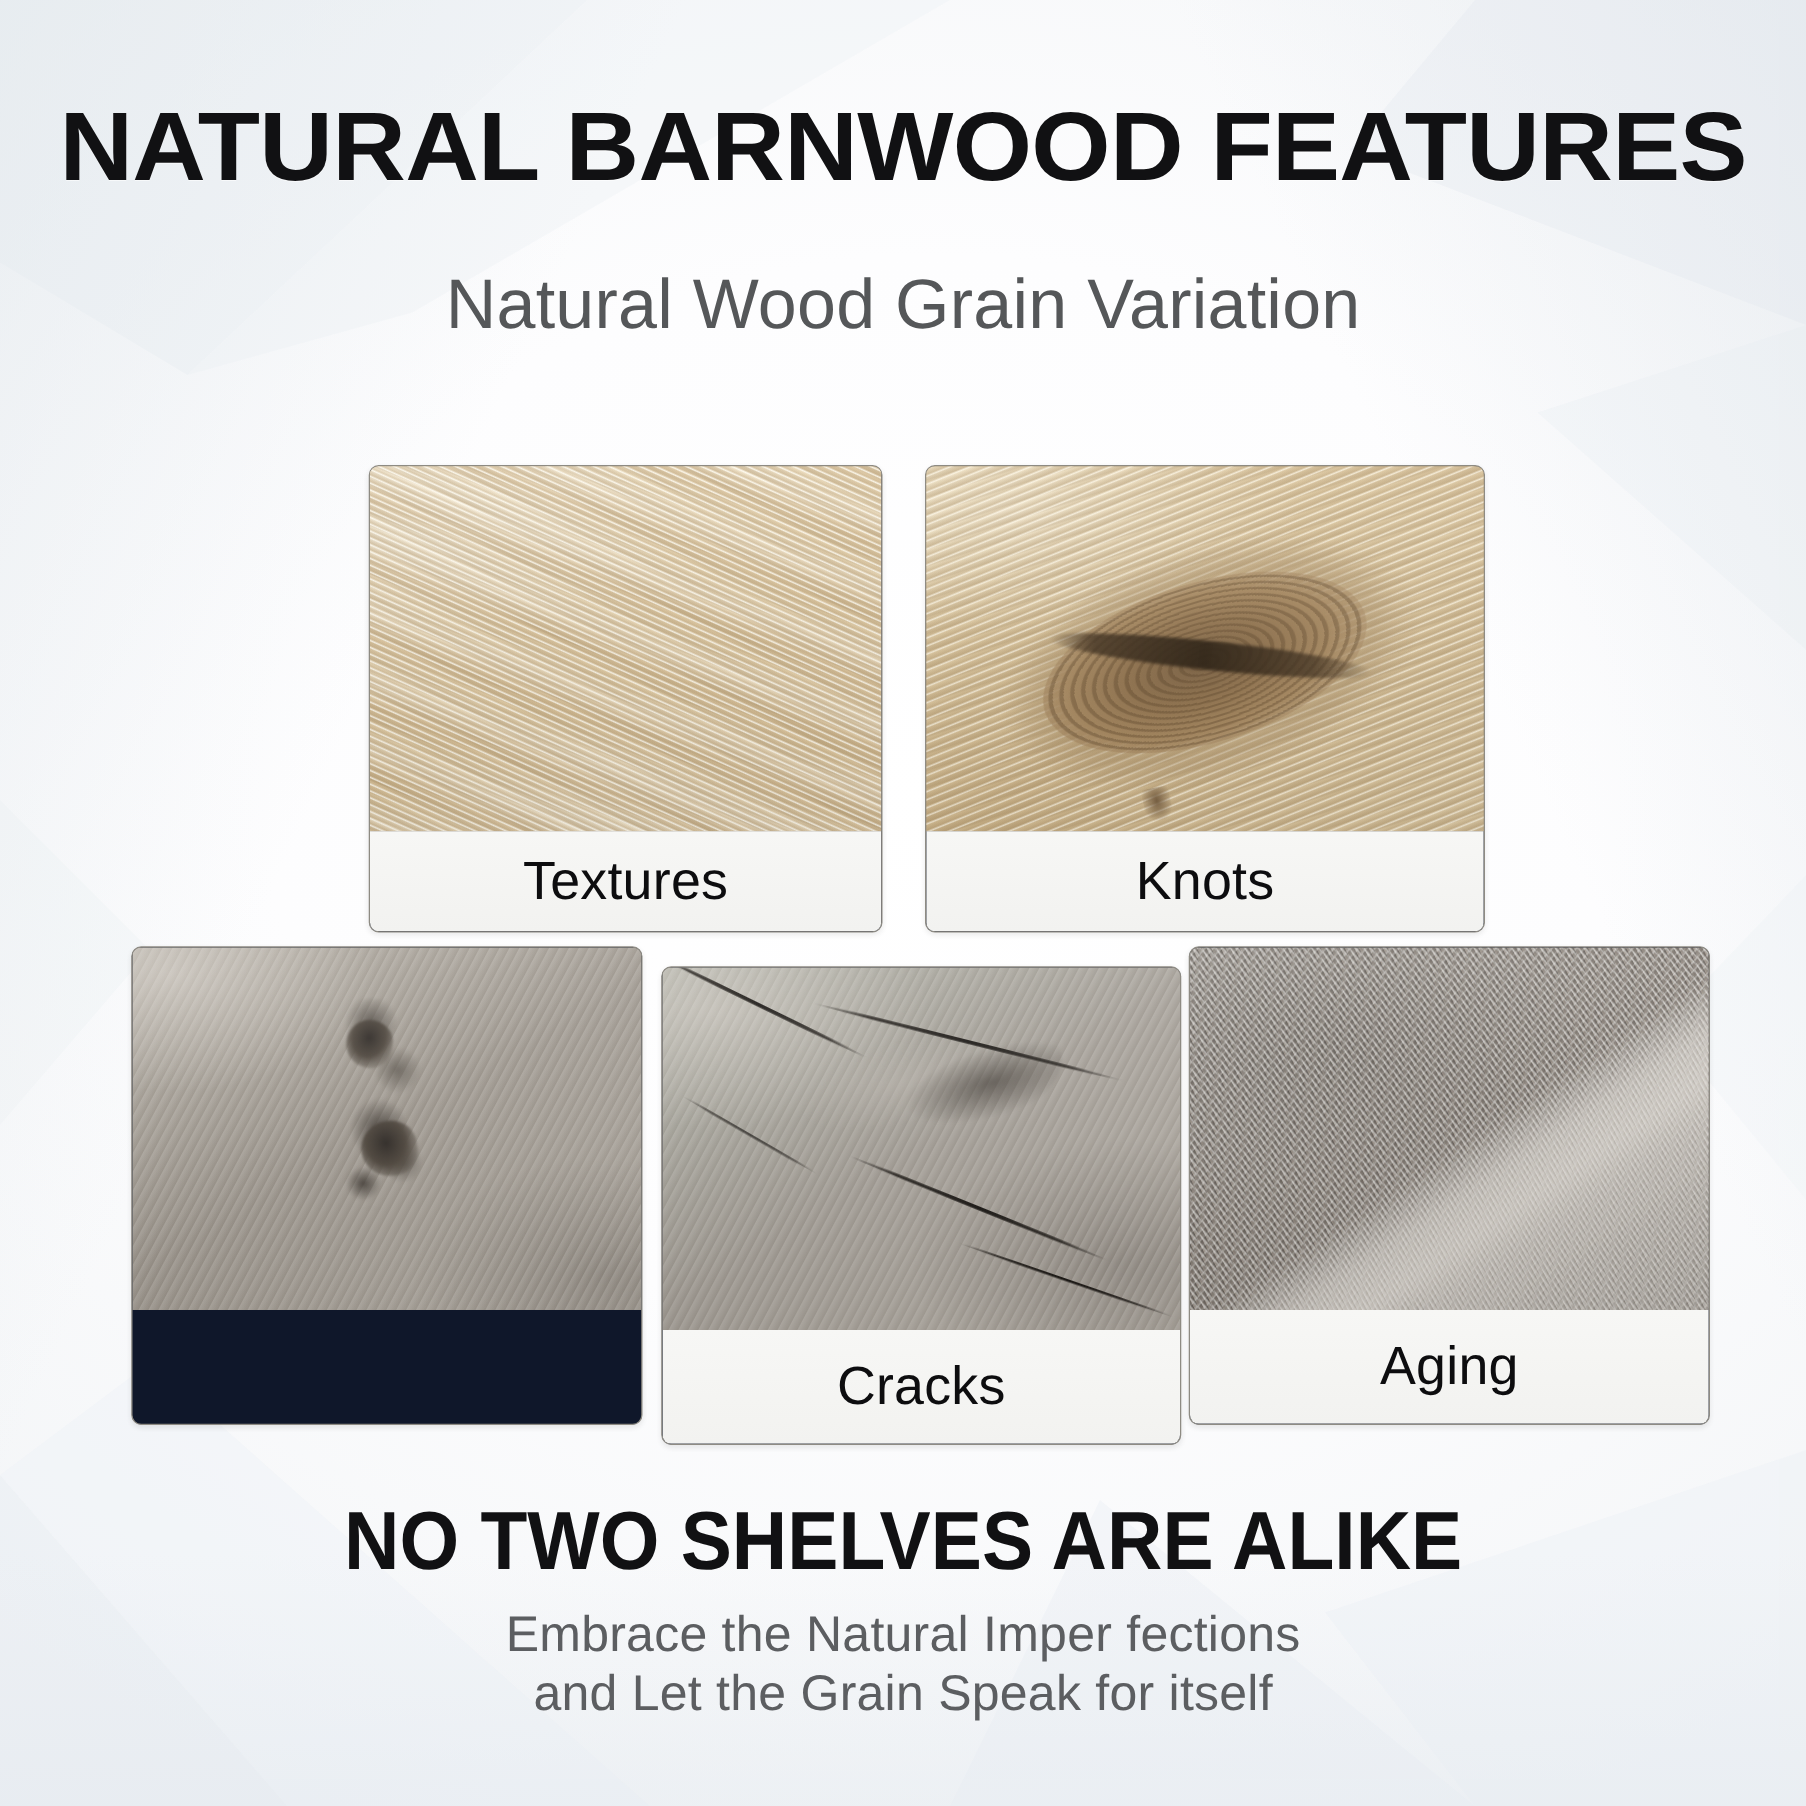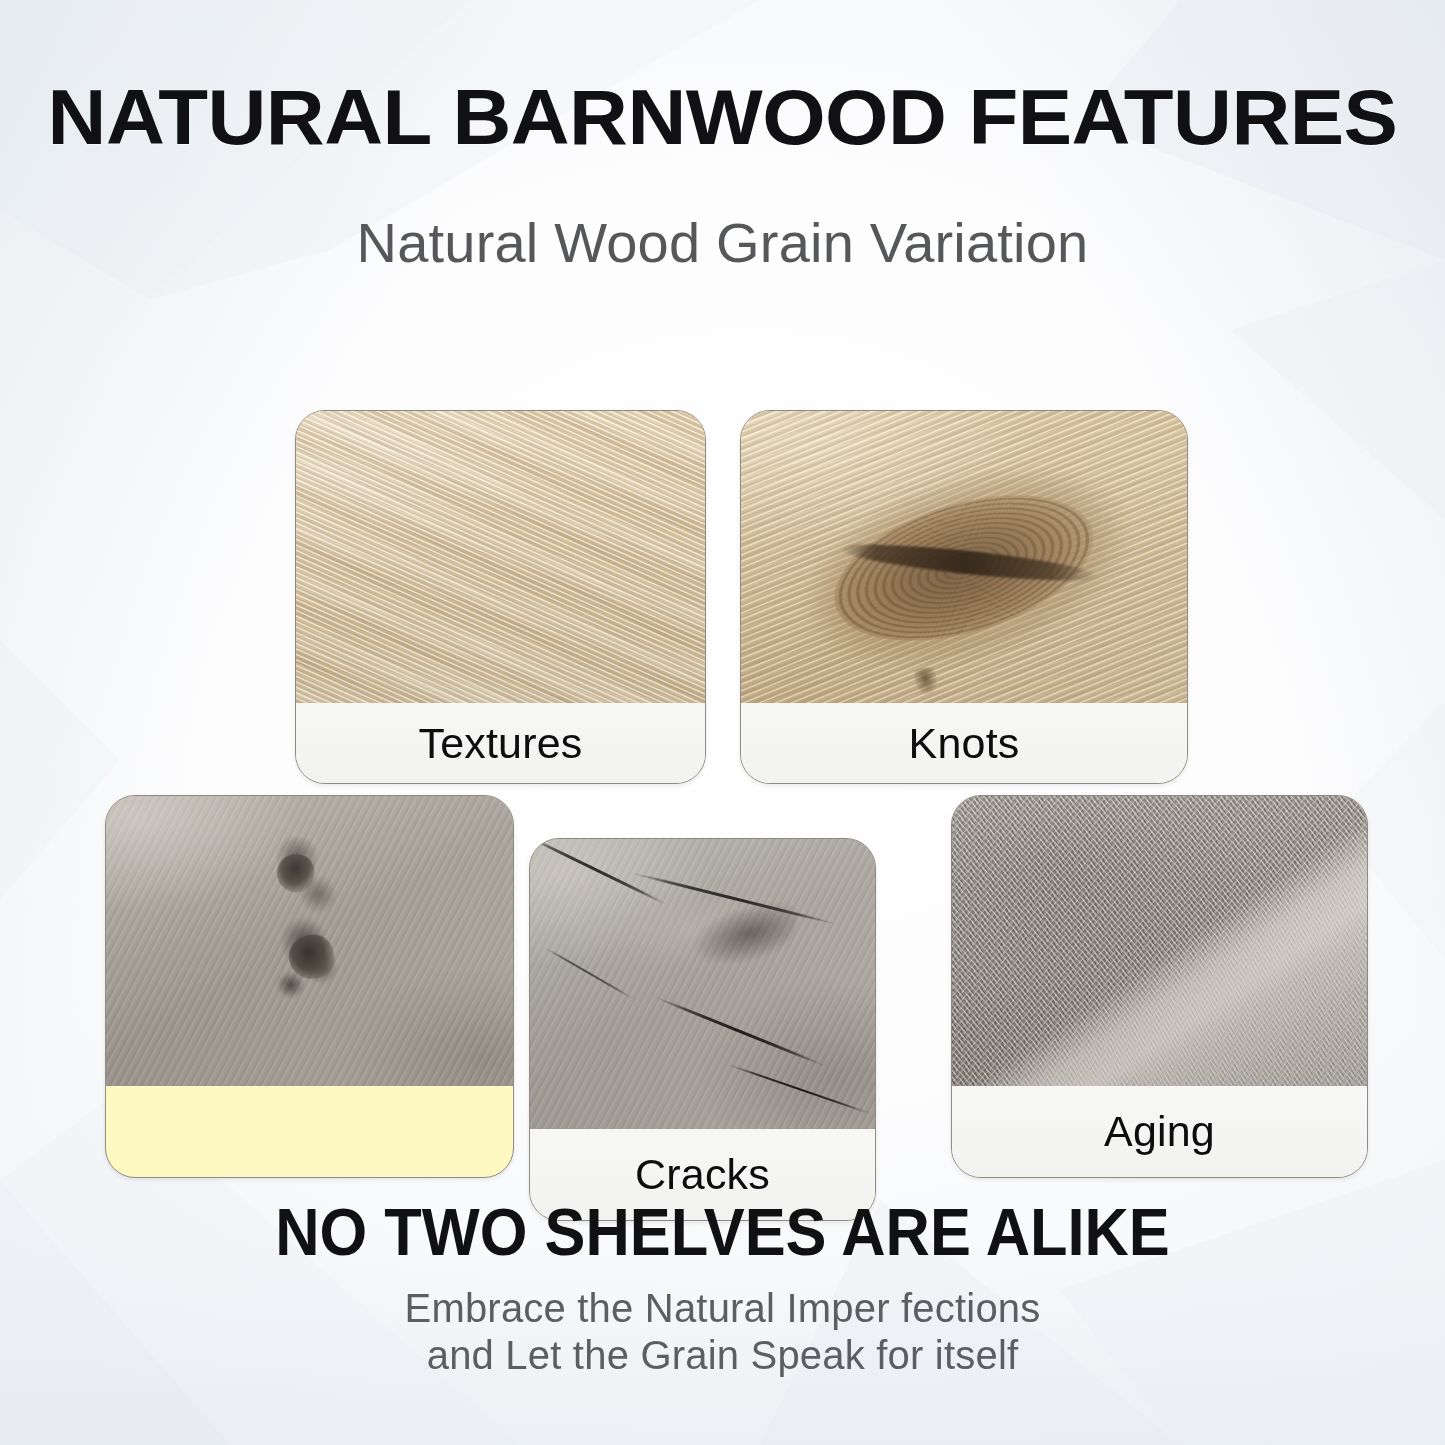--- a/index.html
+++ b/index.html
@@ -72,25 +72,24 @@
     line-height: 1.18;
   }
   #sub-top  { top: 210px; font-size: 56px; letter-spacing: .2px; }
   #sub-bot  { top: 1285px; font-size: 40px; letter-spacing: .2px; color: #5c5e61; }
   .subhead .ln { display: block; }
 
   
   .card {
     position: absolute;
     border: 1.4px solid #8e8b83;
-    border-radius: 30px;
+    border-radius: 8px;
     overflow: hidden;
-    background: #fef9c3;
+    background: #0f172a;
     box-shadow: 0 2px 4px rgba(60,60,60,.10);
-    margin-top: 38px;
   }
   .card-photo {
     position: absolute;
     left: 0; right: 0; top: 0;
     overflow: hidden;
   }
   .card-photo .tex { position: absolute; inset: -6%; }
   .card-label {
     position: absolute;
     left: 0; right: 0; bottom: 0;
@@ -108,21 +107,21 @@
 
   
   #card-textures { left: 295px;  top: 372px; width: 411px; height: 374px; }
   #card-knots    { left: 740px;  top: 372px; width: 448px; height: 374px; }
   .row-top .card-photo { height: 292px; }
   .row-top .card-label { height: 80px; }
   .row-top .card-label span { font-size: 43px; }
 
   
   #card-nail   { left: 105px;  top: 757px; width: 409px; height: 383px; }
-  #card-cracks { left: 529px;  top: 800px; width: 347px; height: 383px; }
+  #card-cracks { left: 529px;  top: 773px; width: 416px; height: 383px; }
   #card-aging  { left: 951px;  top: 757px; width: 417px; height: 383px; }
   .row-bot .card-photo { height: 290px; }
   .row-bot .card-label { height: 91px; }
   .row-bot .card-label span { font-size: 43px; }
 
   
 
   
   .tex-textures {
     background-color: #e6d4b3;

